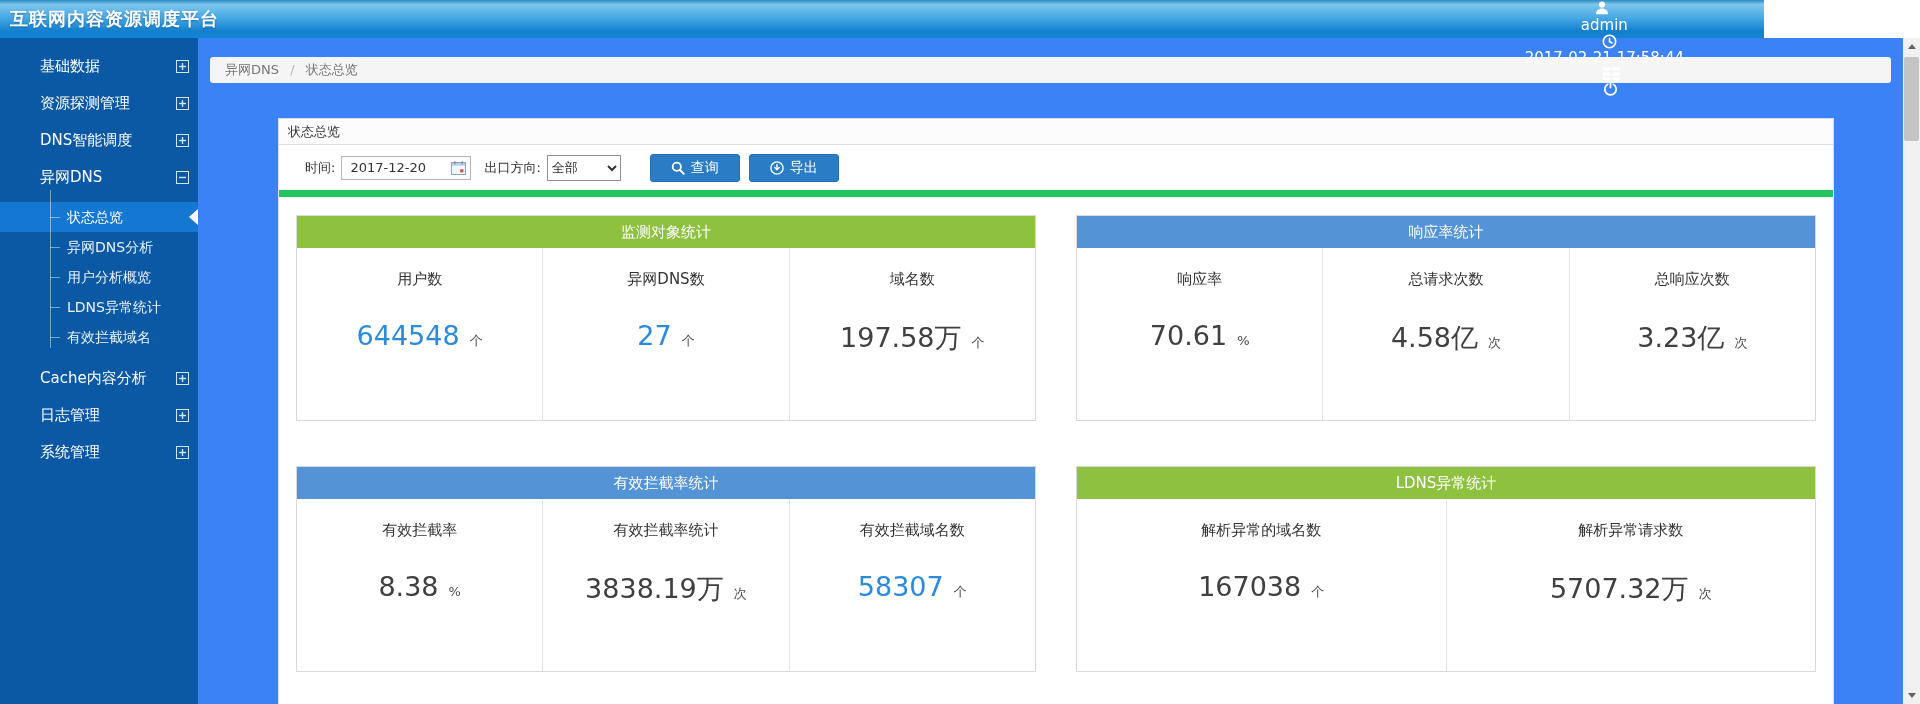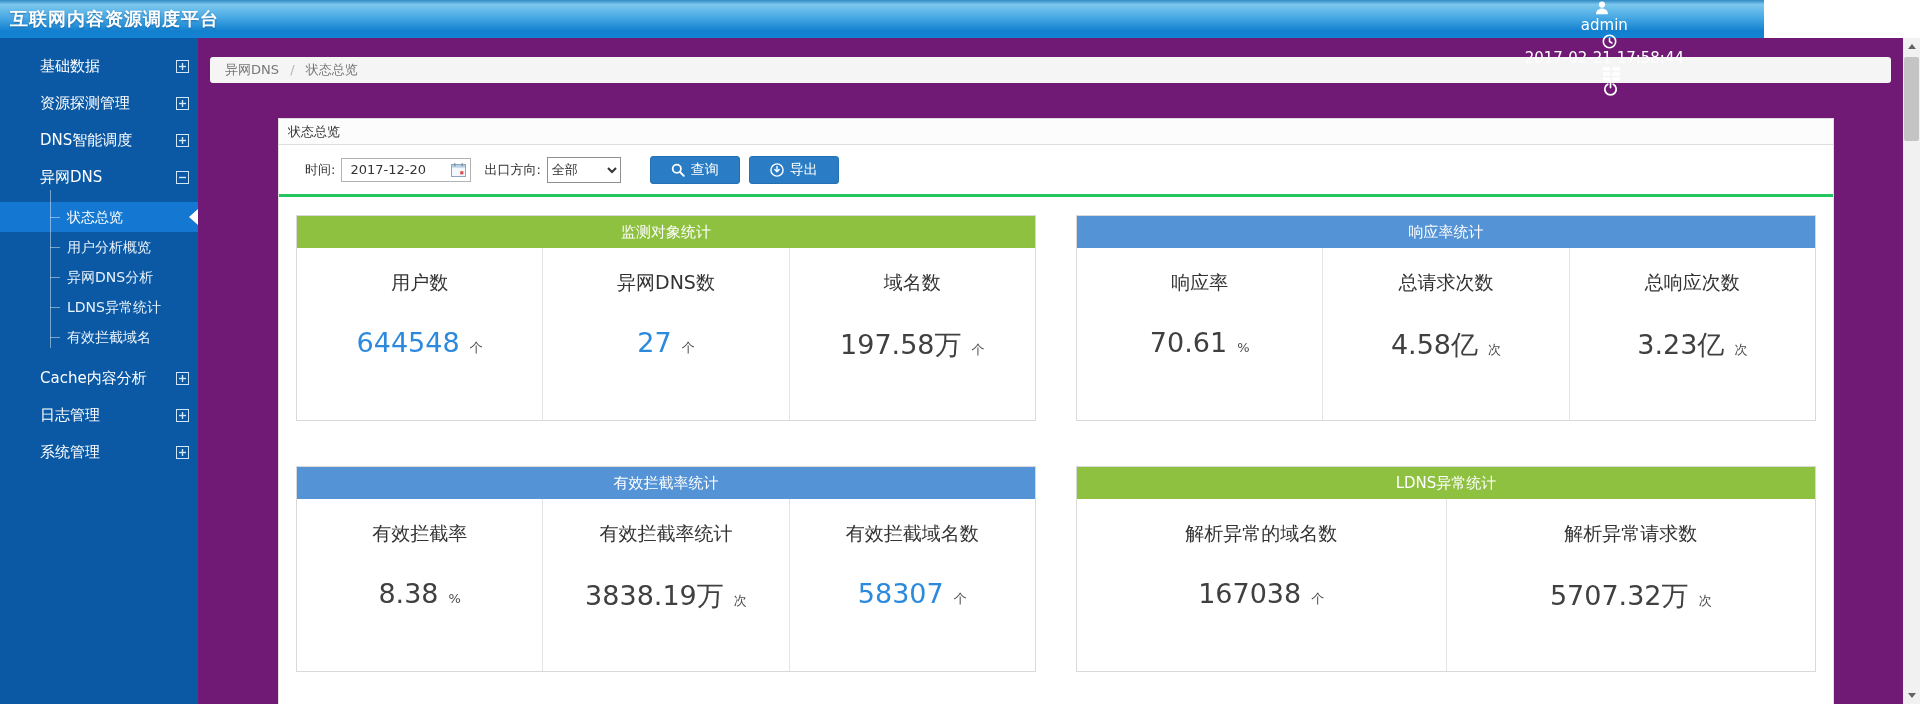--- a/index.html
+++ b/index.html
@@ -31,51 +31,51 @@
   .submenu-item { position:relative; height:30px; line-height:30px; padding-left:67px;
     color:#e9f3fc; font-size:14px; cursor:pointer; white-space:nowrap; }
   .submenu-item::before { content:""; position:absolute; left:50px; top:15px; width:10px;
     height:1px; background:rgba(255,255,255,.45); z-index:1; }
   .submenu-item.active { background:#1478d2; color:#fff; }
   .submenu-item.active::after { content:""; position:absolute; right:0; top:50%; margin-top:-8px;
     width:0; height:0; border-top:8px solid transparent; border-bottom:8px solid transparent;
     border-right:9px solid #fff; }
 
   
-  .content { position:absolute; left:198px; top:38px; width:1705px; height:666px; background:#701a75; }
+  .content { position:absolute; left:198px; top:38px; width:1705px; height:666px; background:#3b82f6; }
   .breadcrumb { margin:19px 12px 0 12px; height:26px; line-height:26px; background:#f5f5f5;
     border-radius:3px; padding:0 15px; font-size:13px; color:#777; }
   .breadcrumb .sep { margin:0 7px; color:#b3b3b3; }
   .breadcrumb .bc-parent { cursor:pointer; }
 
   .panel { margin:35px 0 0 80px; width:1556px; border:1px solid #ddd; border-bottom:none; background:#fff; }
   .panel-heading { height:26px; line-height:26px; padding:0 9px; background:#fcfcfc;
     border-bottom:1px solid #ddd; font-size:13px; color:#333; }
-  .panel-filter { height:52px; display:flex; align-items:center; border-bottom:3px solid #22c55e;
+  .panel-filter { height:52px; display:flex; align-items:center; border-bottom:7px solid #22c55e;
     padding-left:26px; }
   .f-label { font-size:13px; color:#333; margin-right:6px; white-space:nowrap; }
   .date-wrap { position:relative; margin-right:13px; }
   .date-input { width:130px; height:24px; border:1px solid #b3b3b3; font-size:13px; color:#333;
     padding:0 26px 0 8px; font-family:inherit; }
   .cal-icon { position:absolute; right:5px; top:50%; transform:translateY(-50%); line-height:0; cursor:pointer; }
   .dir-select { width:74px; height:26px; border:1px solid #8f8f8f; font-size:13px; color:#333;
     background:#fff; margin-right:29px; font-family:inherit; }
   .btn { height:28px; display:inline-flex; align-items:center; gap:6px; padding:0 20px;
     background:#2a7dc4; border:1px solid #2371b3; border-radius:3px; color:#fff; font-size:14px;
     cursor:pointer; margin-right:9px; font-family:inherit; }
   .btn .b-ico { line-height:0; }
 
   .cards { padding:18px 17px 60px; display:grid; grid-template-columns:740px 740px;
     column-gap:40px; row-gap:45px; }
   .card { border:1px solid #d9d9d9; background:#fff; }
   .card-header { height:32px; line-height:32px; text-align:center; color:#fff; font-size:15px; }
   .card-body { display:flex; height:172px; }
   .stat-col { flex:1; text-align:center; min-width:0; }
   .stat-col + .stat-col { border-left:1px solid #e4e4e4; }
-  .stat-label { margin-top:22px; font-size:19px; color:#333; }
+  .stat-label { margin-top:22px; font-size:15px; color:#333; }
   .stat-value-row { margin-top:31px; }
   .stat-value { font-size:27px; color:#404040; }
   .stat-value.link { color:#2b8ade; cursor:pointer; }
   .stat-unit { font-size:13px; color:#4a4a4a; margin-left:5px; }
 
   
   .scrollbar { position:absolute; right:0; top:38px; width:17px; height:666px; background:#f1f1f1; }
   .sb-btn { position:absolute; left:0; width:17px; height:17px; display:flex; align-items:center;
     justify-content:center; cursor:pointer; }
   .sb-up { top:0; } .sb-down { bottom:0; }
@@ -167,24 +167,24 @@
             <line x1="3" y1="6.5" x2="10" y2="6.5" stroke="#cfe7f9" stroke-width="1.4"></line>
           </svg>
       </span>
     </div>
 
     <div class="submenu">
       <div class="submenu-item active">
         <span>状态总览</span>
       </div>
       <div class="submenu-item">
+        <span>异网DNS分析</span>
+      </div>
+      <div class="submenu-item">
         <span>用户分析概览</span>
-      </div>
-      <div class="submenu-item">
-        <span>异网DNS分析</span>
       </div>
       <div class="submenu-item">
         <span>LDNS异常统计</span>
       </div>
       <div class="submenu-item">
         <span>有效拦截域名</span>
       </div>
     </div>
 
     <div class="menu-item">

